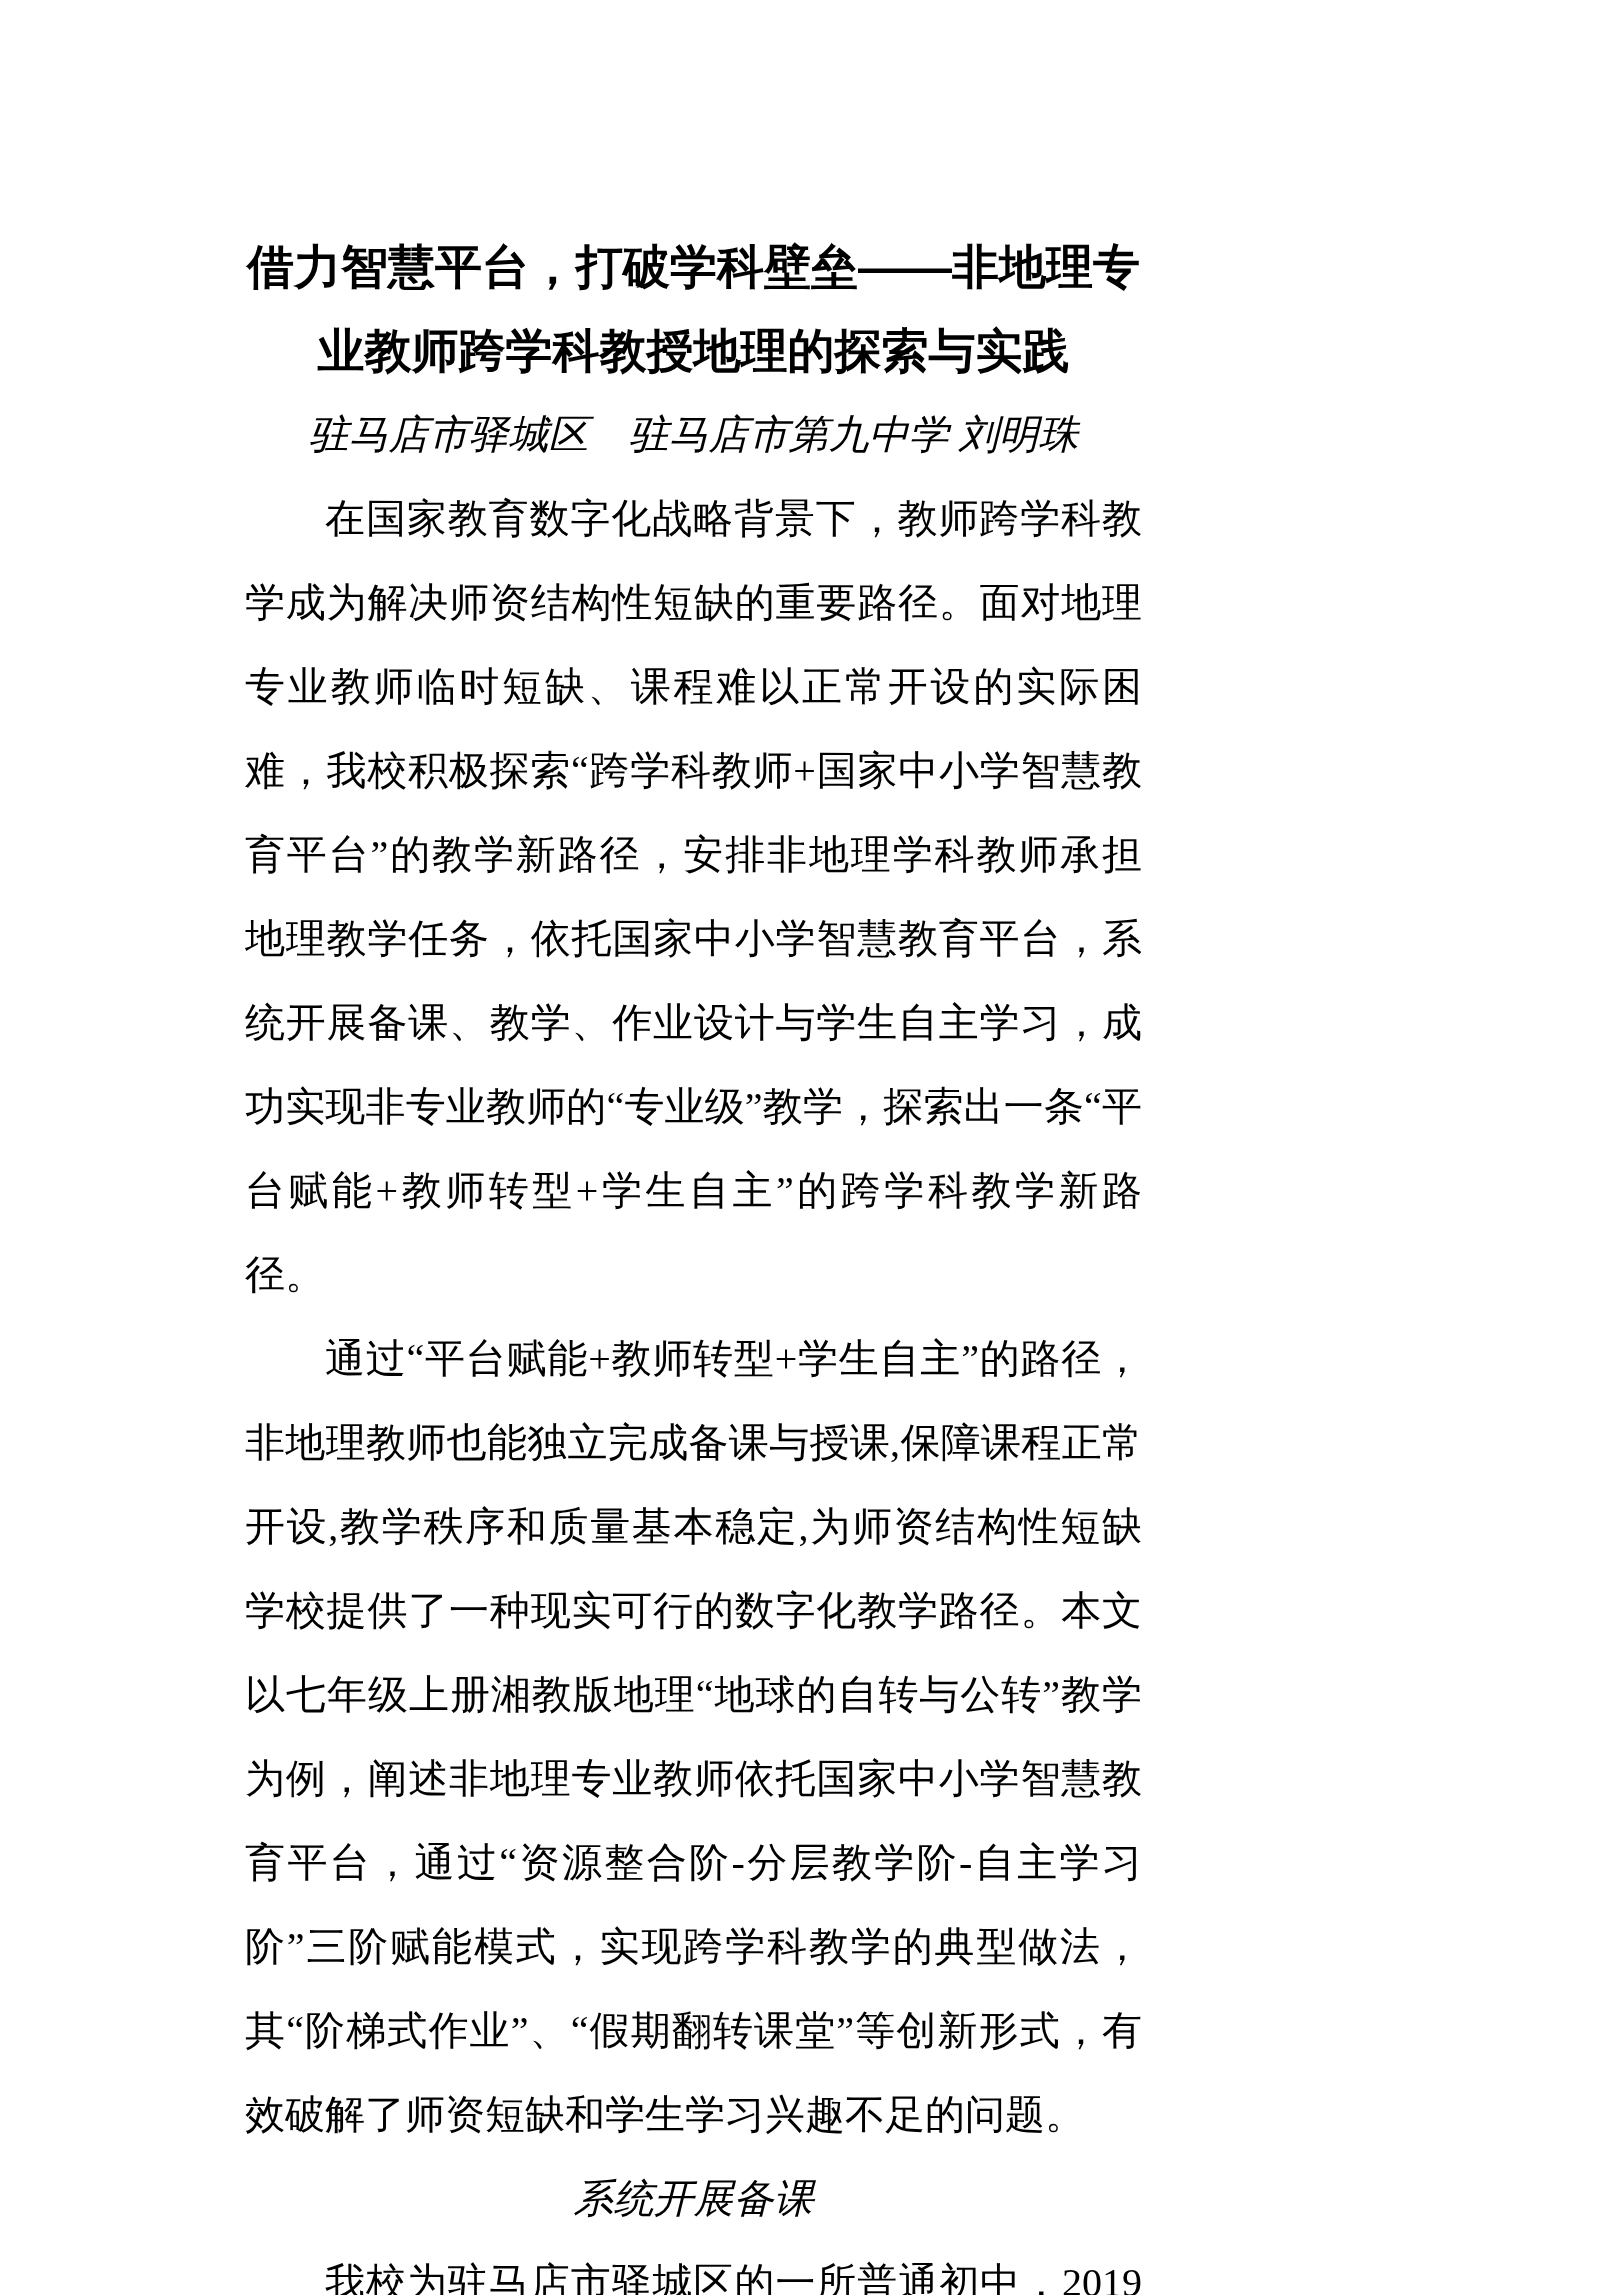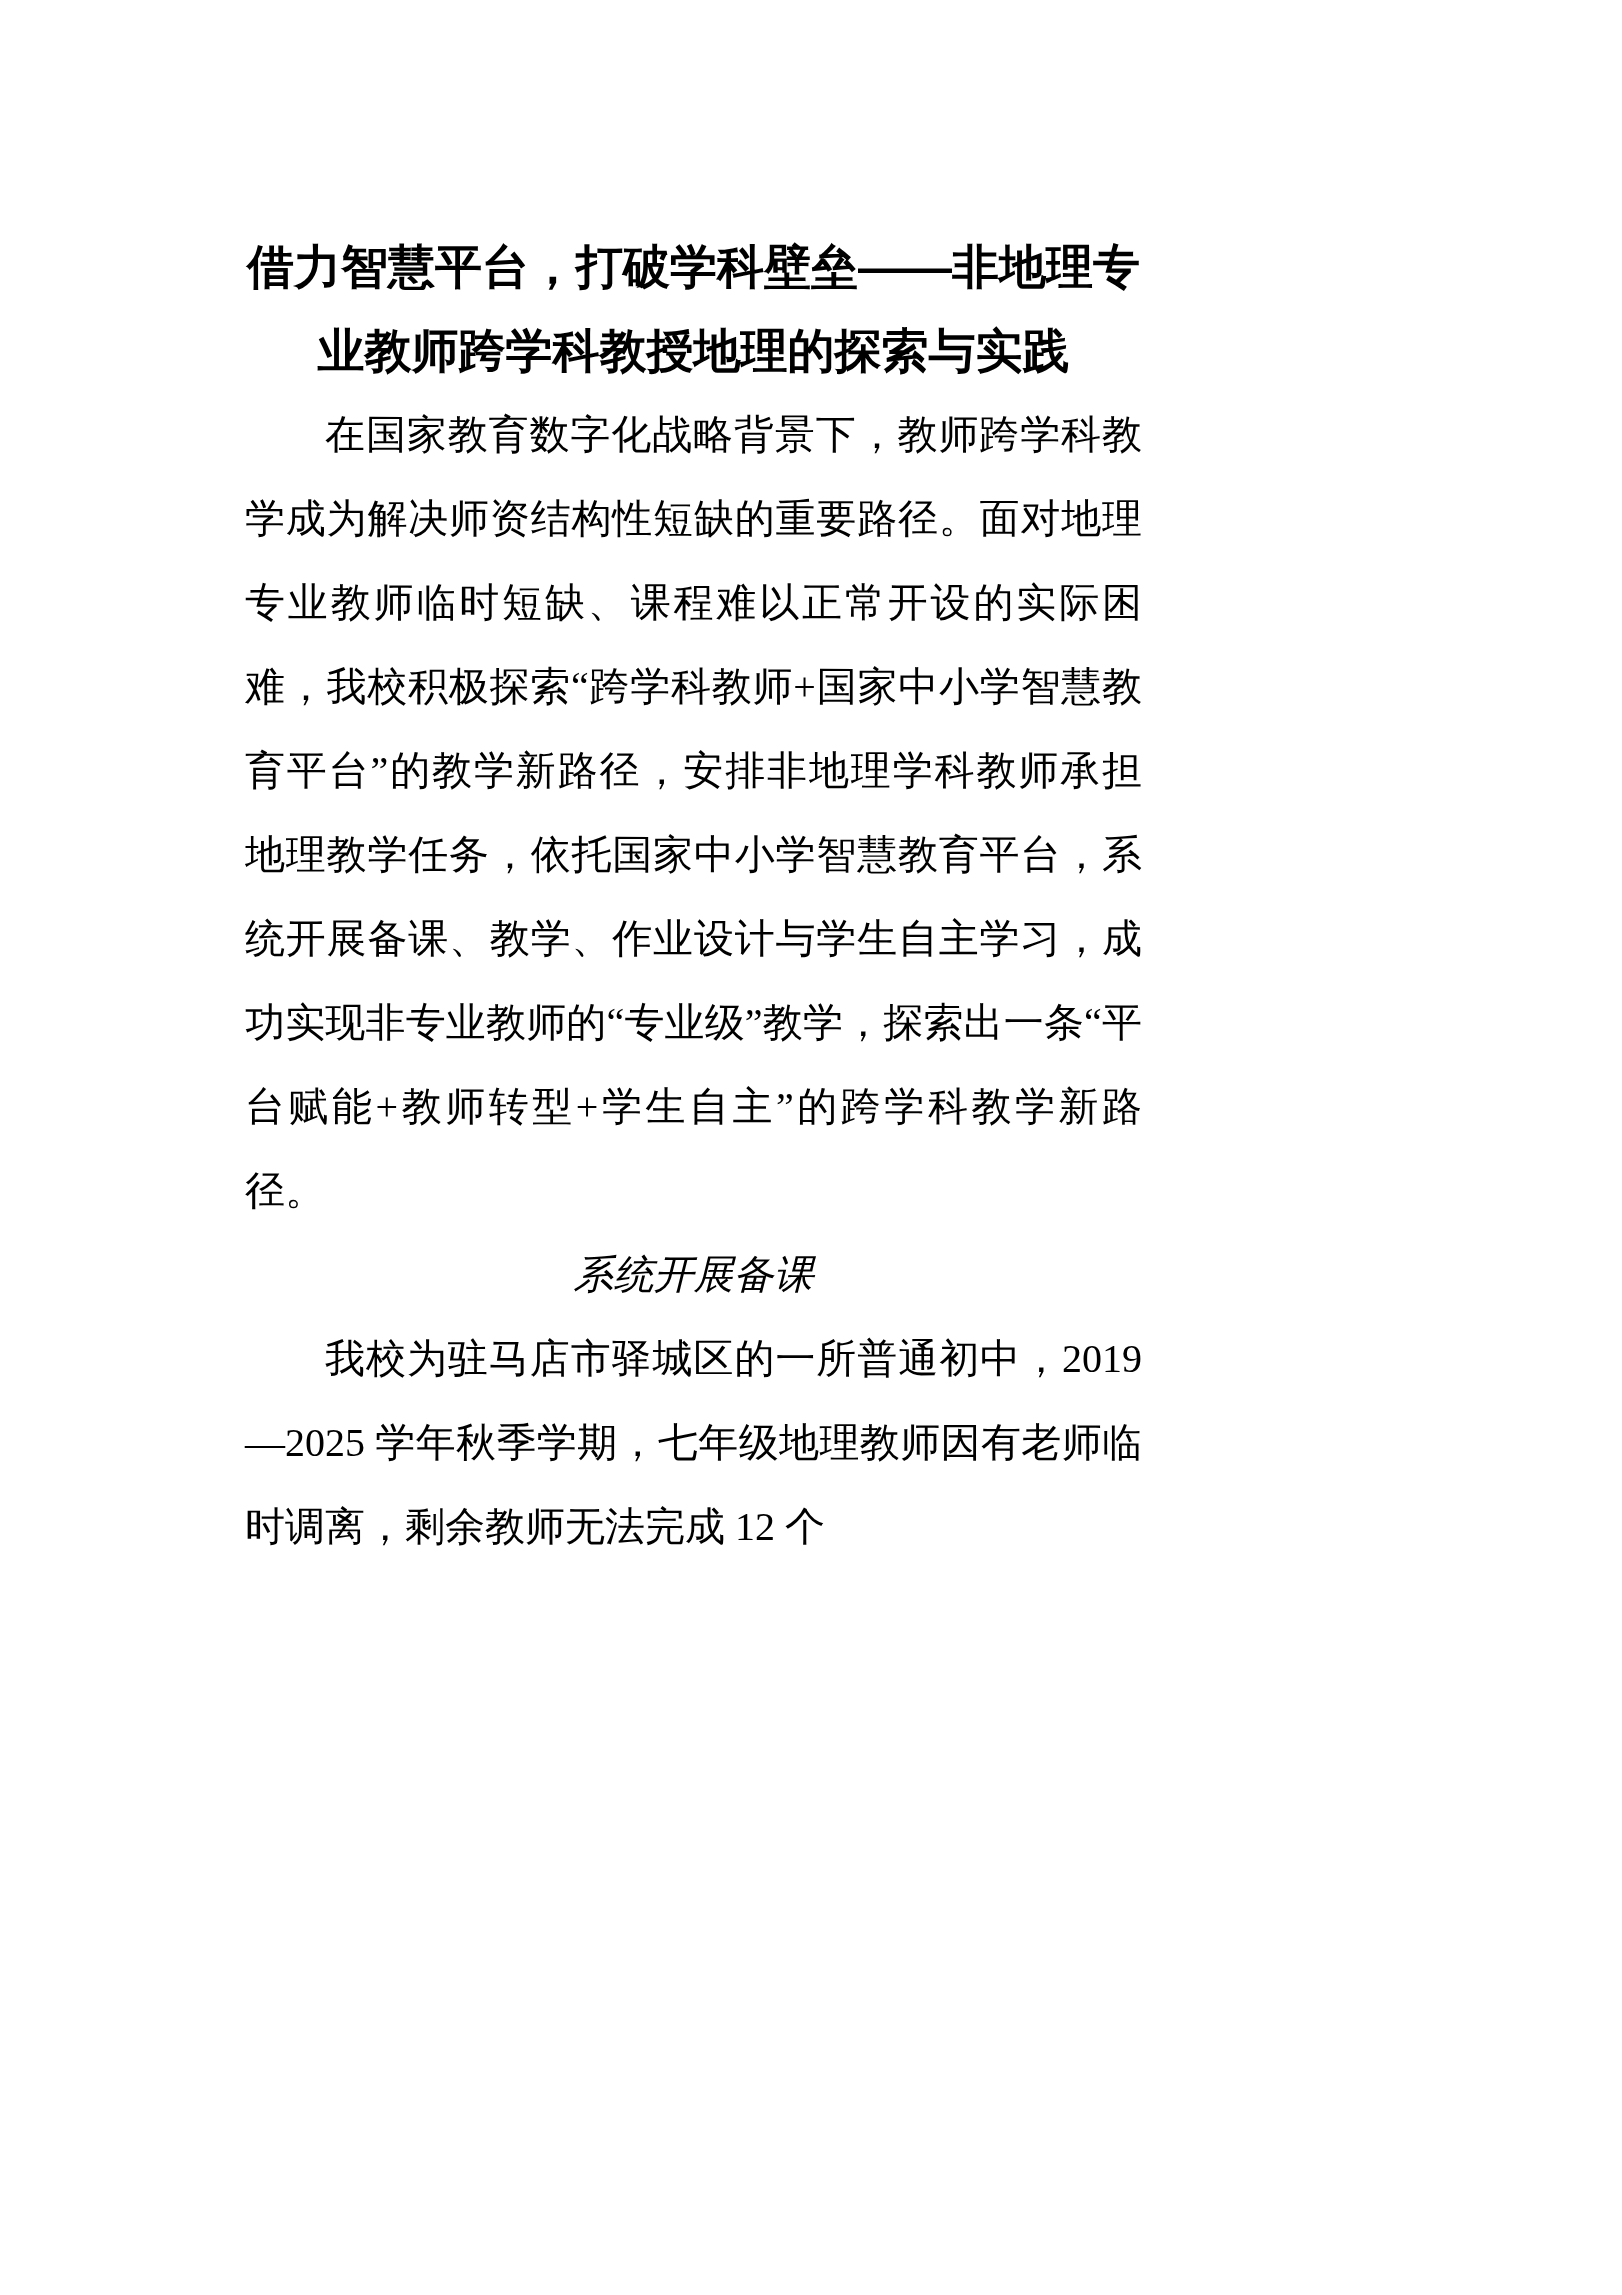--- a/index.html
+++ b/index.html
@@ -52,23 +52,25 @@
     word-break: break-all;
   }
 </style>
 </head>
 <body>
 
 <div class="page">
 
   <h1 class="doc-title">借力智慧平台，打破学科壁垒——非地理专业教师跨学科教授地理的探索与实践</h1>
 
+  <div class="byline">驻马店市驿城区　驻马店市第九中学 刘明珠</div>
 
 
   <p class="body-paragraph">在国家教育数字化战略背景下，教师跨学科教学成为解决师资结构性短缺的重要路径。面对地理专业教师临时短缺、课程难以正常开设的实际困难，我校积极探索“跨学科教师+国家中小学智慧教育平台”的教学新路径，安排非地理学科教师承担地理教学任务，依托国家中小学智慧教育平台，系统开展备课、教学、作业设计与学生自主学习，成功实现非专业教师的“专业级”教学，探索出一条“平台赋能+教师转型+学生自主”的跨学科教学新路径。</p>
 
+  <p class="body-paragraph">通过“平台赋能+教师转型+学生自主”的路径，非地理教师也能独立完成备课与授课,保障课程正常开设,教学秩序和质量基本稳定,为师资结构性短缺学校提供了一种现实可行的数字化教学路径。本文以七年级上册湘教版地理“地球的自转与公转”教学为例，阐述非地理专业教师依托国家中小学智慧教育平台，通过“资源整合阶-分层教学阶-自主学习阶”三阶赋能模式，实现跨学科教学的典型做法，其“阶梯式作业”、“假期翻转课堂”等创新形式，有效破解了师资短缺和学生学习兴趣不足的问题。</p>
 
   <h2 class="section-heading">系统开展备课</h2>
 
   <p class="body-paragraph">我校为驻马店市驿城区的一所普通初中，2019—2025 学年秋季学期，七年级地理教师因有老师临时调离，剩余教师无法完成 12 个</p>
 
 </div>
 
 
 </body></html>

